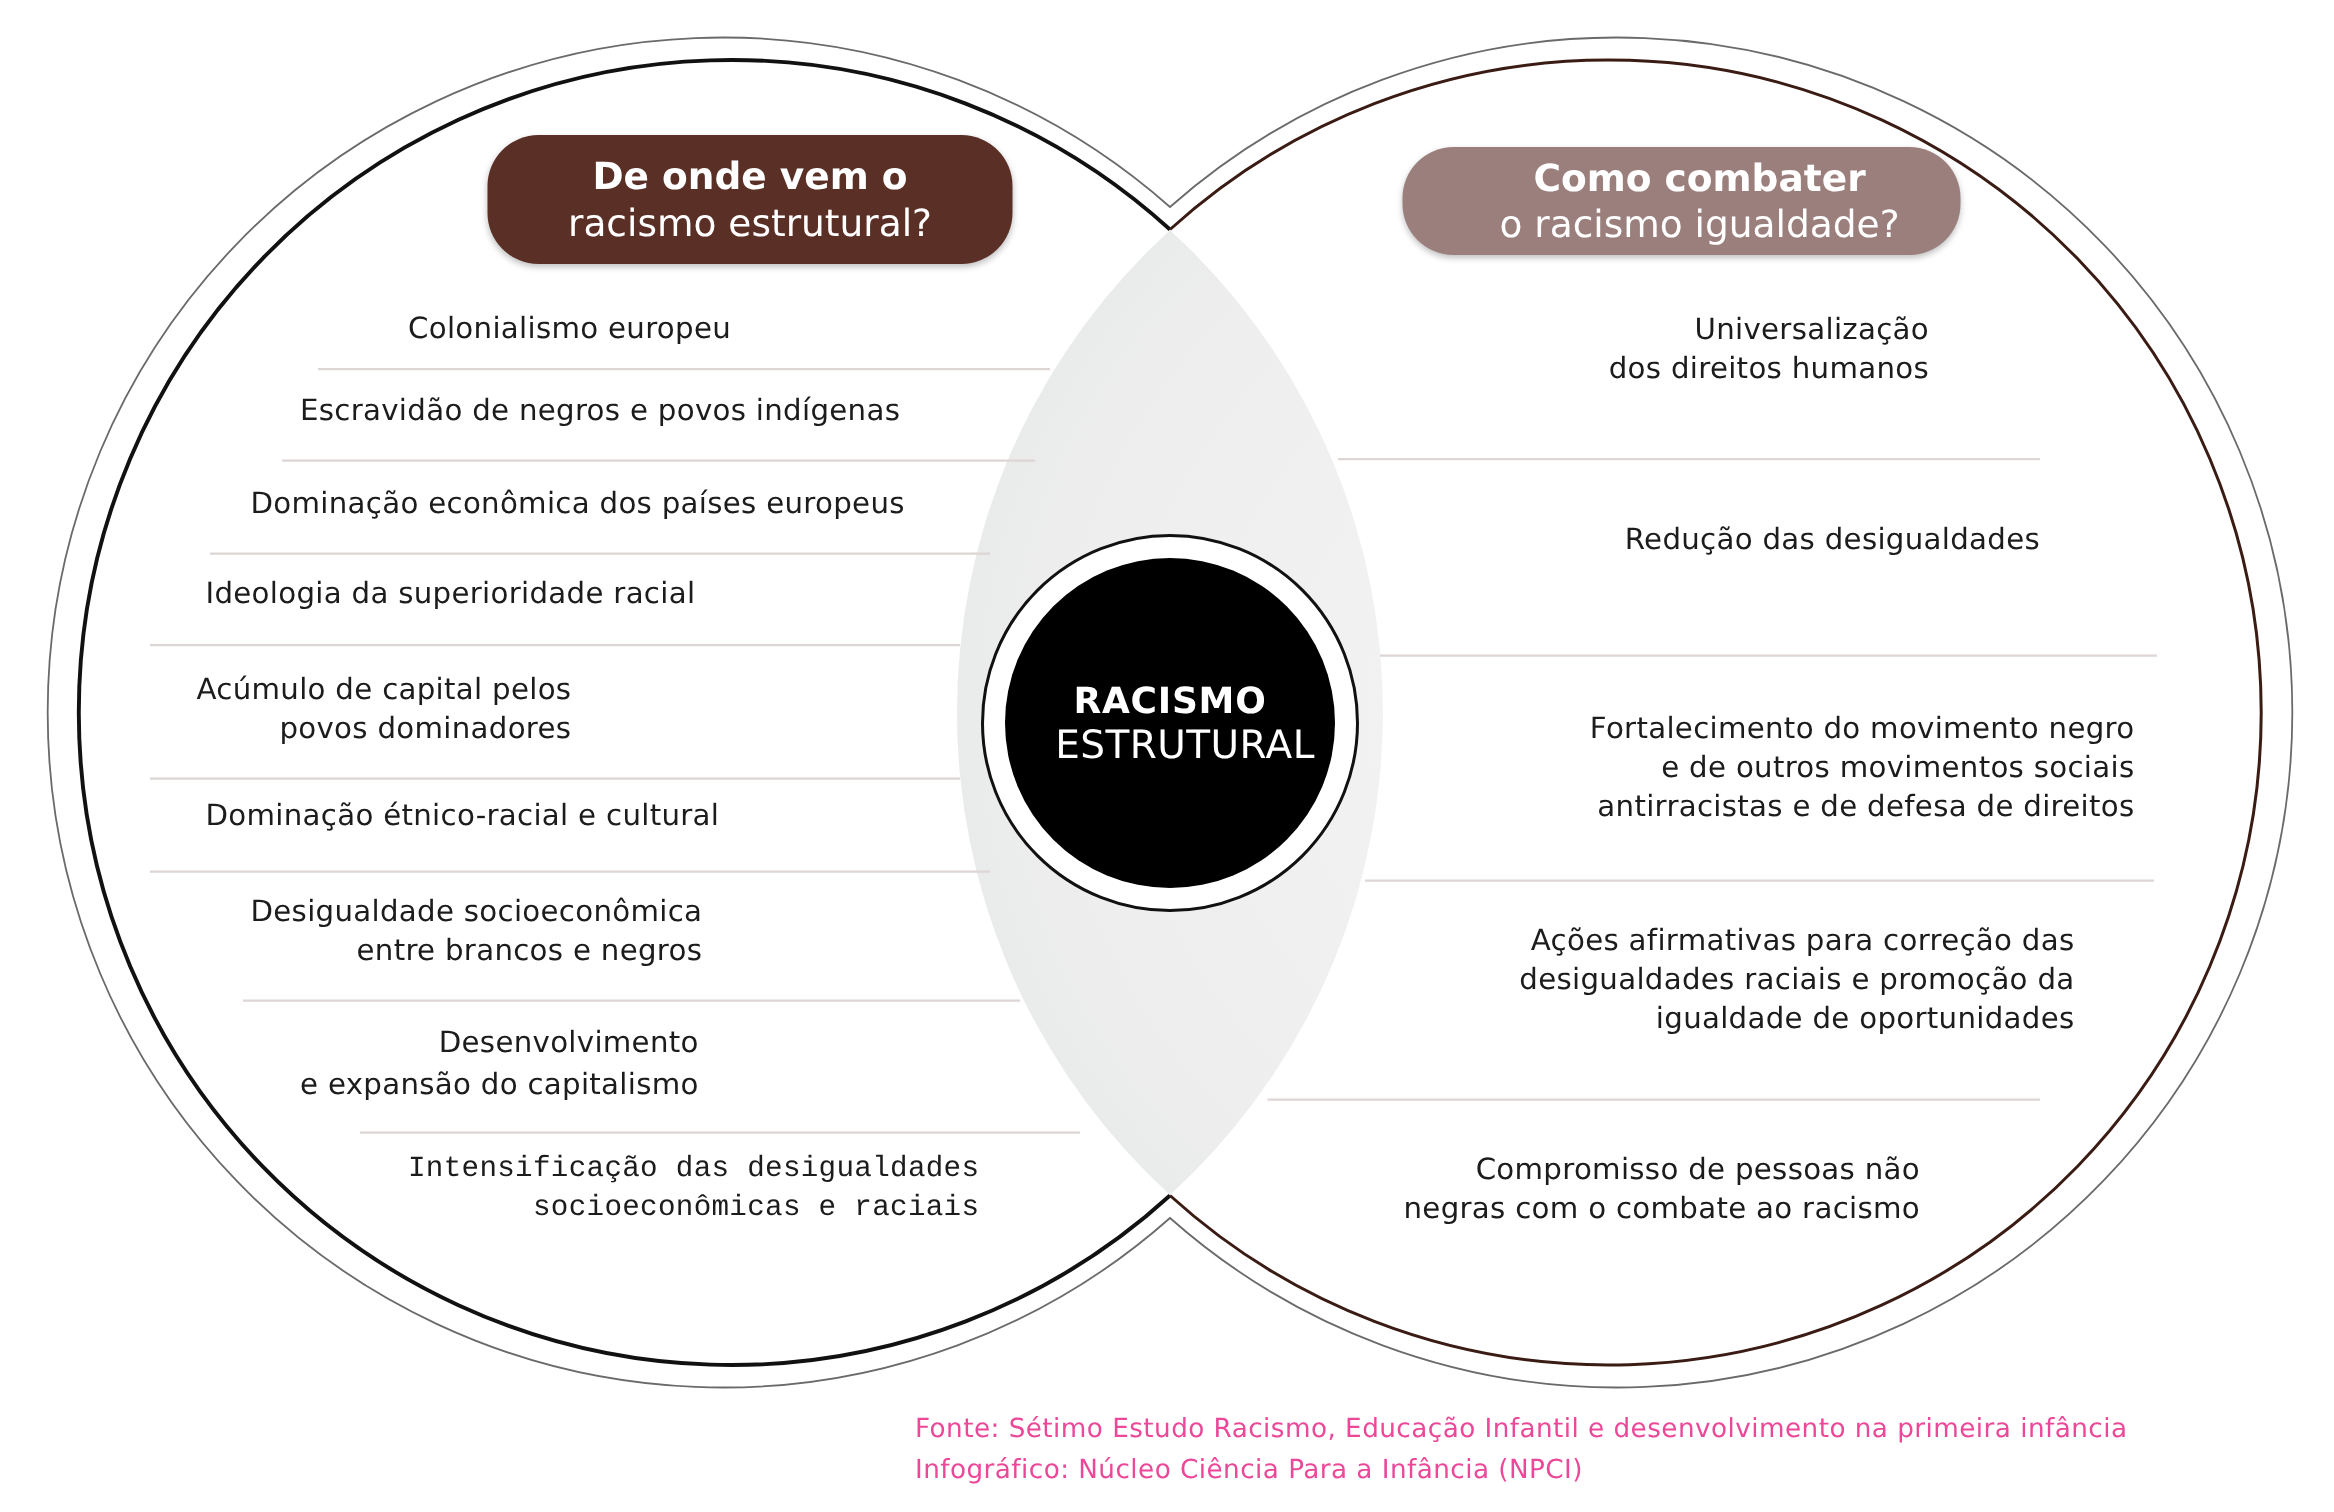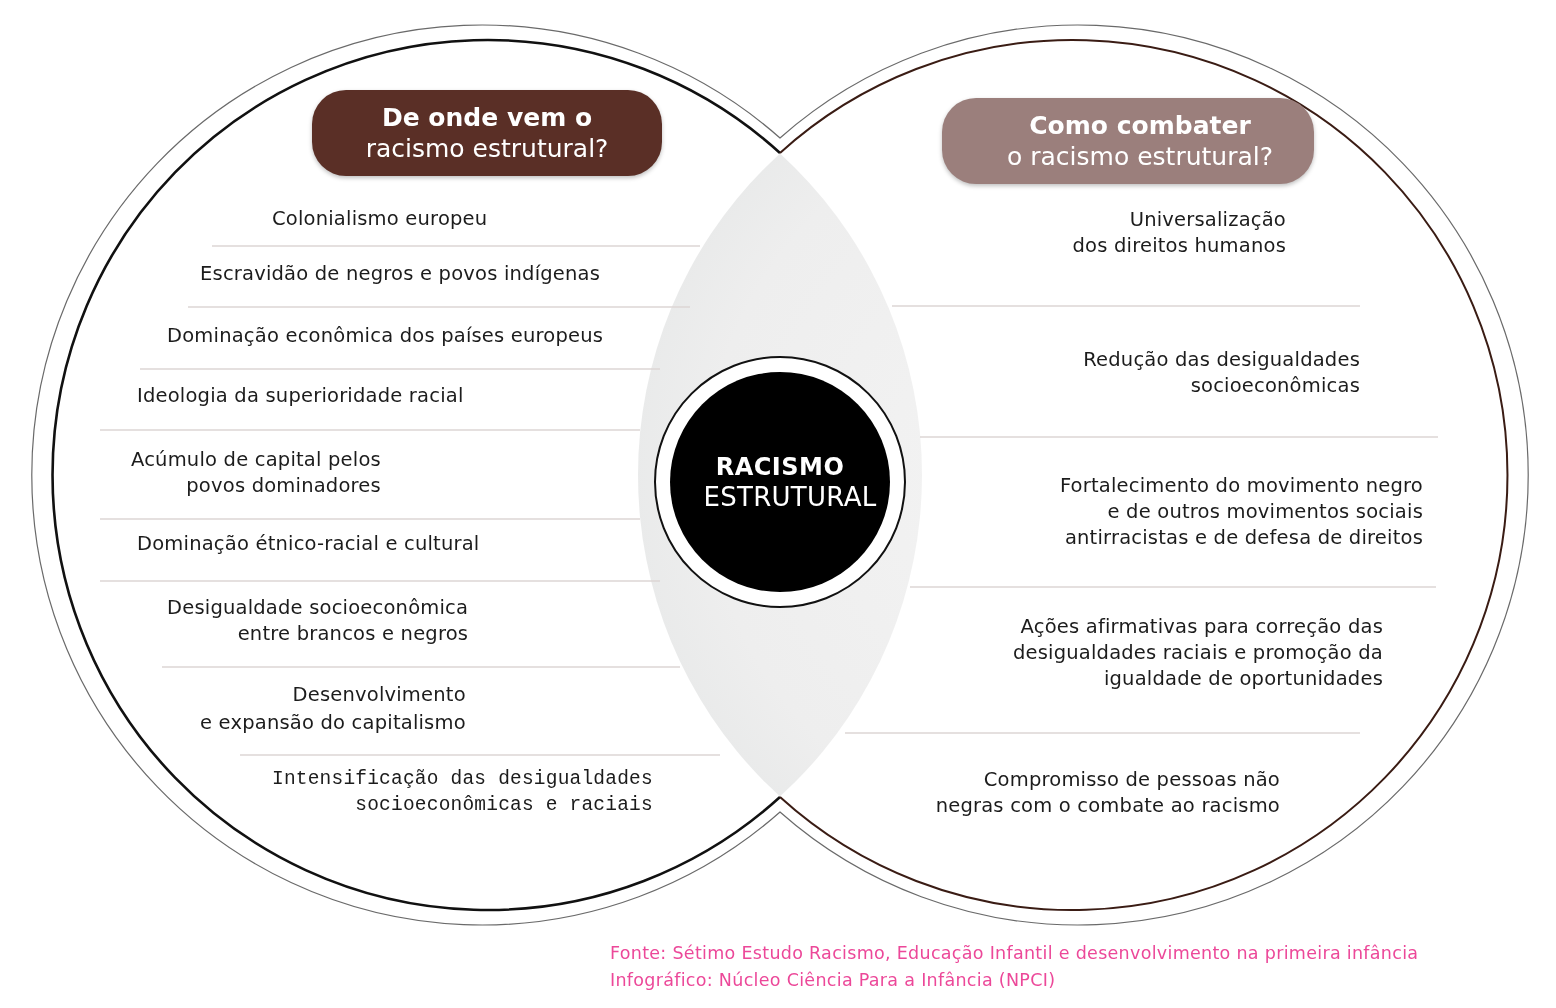--- a/index.html
+++ b/index.html
@@ -2,24 +2,24 @@
 <html><head>
 <meta charset="utf-8">
 <style>
   html, body { margin:0; padding:0; background:#ffffff; }
   body { width:1556px; height:1008px; position:relative; overflow:hidden;
          font-family:"DejaVu Sans", sans-serif; color:#1a1a1a; }
   svg.bg { position:absolute; left:0; top:0; }
   .pill { position:absolute; border-radius:34px; color:#fff; text-align:center;
           font-family:"DejaVu Sans", sans-serif; line-height:31px; font-size:25px;
           display:flex; flex-direction:column; justify-content:center;
-          box-shadow: 0 2px 4px rgba(0,0,0,0.25); }
+          box-shadow: 0 2px 4px rgba(0,0,0,0.25); margin-left: 13px; }
   .pill .l1 { font-weight:bold; }
   .pill-left { left:312px; top:90px; width:350px; height:86px; background:#5a2f26; }
-  .pill-right { left:942px; top:98px; width:348px; height:86px; background:#9b7f7c;padding-left:24px; }
+  .pill-right { left:922px; top:98px; width:348px; height:72px; background:#9b7f7c;padding-left:24px; }
   .item { position:absolute; font-size:19.5px; line-height:26px; white-space:nowrap; color:#1c1c1c; letter-spacing:0.2px; }
   .item.r { text-align:right; }
   .item span { display:block;text-align:right; }
   .center-label { position:absolute; left:670px; top:372px; width:220px; height:220px;
                   display:flex; flex-direction:column; align-items:center; justify-content:center;
                   color:#fff; text-align:center; }
   .center-label .c1 { font-weight:bold; font-size:24px; line-height:30px; letter-spacing:0.5px; }
   .center-label .c2 { font-size:26px; line-height:30px; letter-spacing:0.3px;margin-left:20px; }
   .source { position:absolute; left:610px; top:940px; font-size:17.5px; line-height:27px; color:#ec4899; white-space:nowrap; letter-spacing:0.3px; }
 </style>
@@ -66,21 +66,21 @@
   <circle cx="780" cy="482" r="110" fill="#000000"></circle>
 </svg>
 
 <div class="pill pill-left">
   <span class="l1">De onde vem o</span>
   <span class="l2">racismo estrutural?</span>
 </div>
 
 <div class="pill pill-right">
   <span class="l1">Como combater</span>
-  <span class="l2">o racismo estrutural?</span>
+  <span class="l2">o racismo igualdade?</span>
 </div>
 
 <div class="item" style="left:272px; top:206px;">
   <span>Colonialismo europeu</span>
 </div>
 <div class="item" style="left:200px; top:261px;">
   <span>Escravidão de negros e povos indígenas</span>
 </div>
 <div class="item" style="left:167px; top:323px;">
   <span>Dominação econômica dos países europeus</span>
@@ -107,21 +107,20 @@
   <span>Intensificação das desigualdades</span>
   <span>socioeconômicas e raciais</span>
 </div>
 
 <div class="item r" style="right:270px; top:207px;">
   <span>Universalização</span>
   <span>dos direitos humanos</span>
 </div>
 <div class="item r" style="right:196px; top:347px;">
   <span>Redução das desigualdades</span>
-  <span>socioeconômicas</span>
 </div>
 <div class="item r" style="right:133px; top:473px;">
   <span>Fortalecimento do movimento negro</span>
   <span>e de outros movimentos sociais</span>
   <span>antirracistas e de defesa de direitos</span>
 </div>
 <div class="item r" style="right:173px; top:614px;">
   <span>Ações afirmativas para correção das</span>
   <span>desigualdades raciais e promoção da</span>
   <span>igualdade de oportunidades</span>

